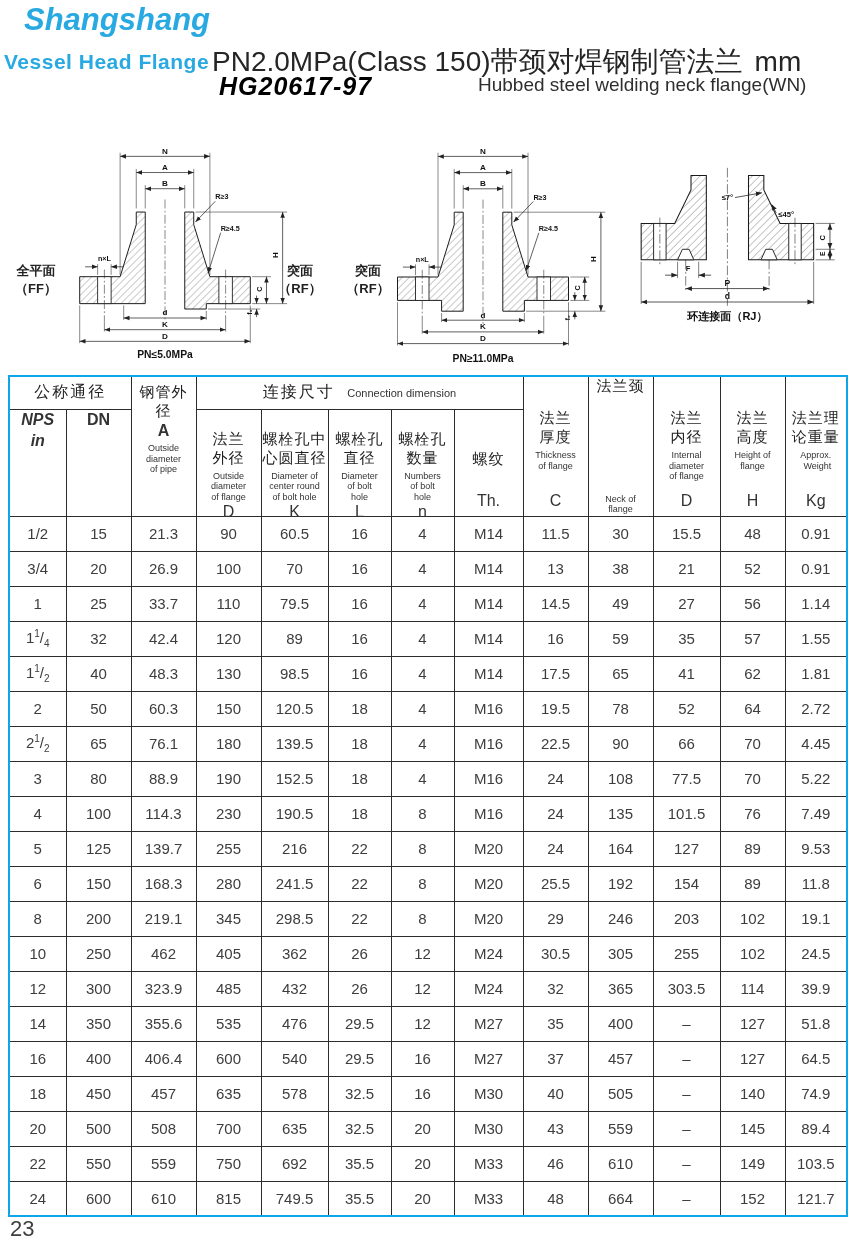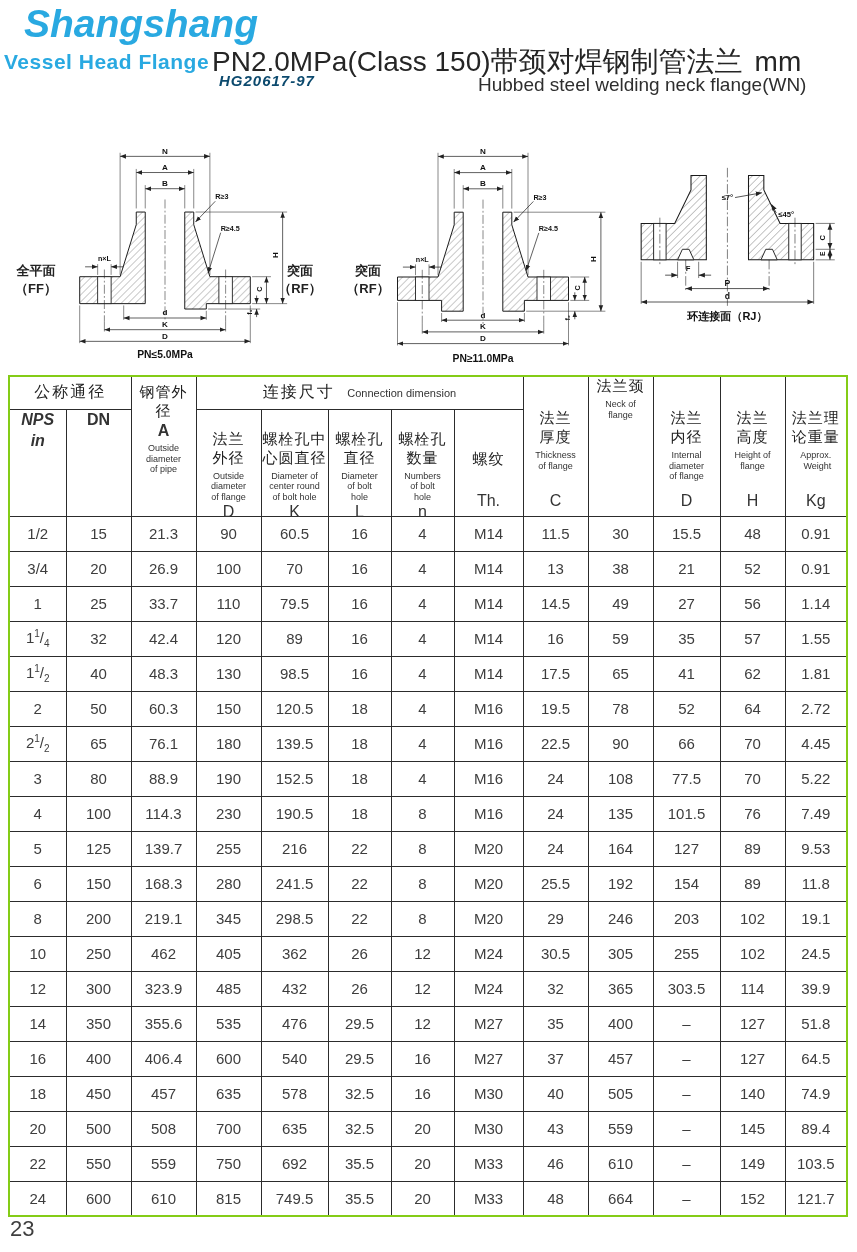--- a/index.html
+++ b/index.html
@@ -4,28 +4,28 @@
 <style>
   * { margin:0; padding:0; box-sizing:border-box; }
   body {
     width:857px; height:1252px; position:relative;
     background:#ffffff; overflow:hidden;
     font-family:"Liberation Sans", sans-serif; color:#2b2b2b;
   }
   .abs { position:absolute; }
 
   
-  .logo-line1 { position:absolute; left:24px; top:2px; font-size:39px; font-style:italic;
+  .logo-line1 { position:absolute; left:24px; top:2px; font-size:31px; font-style:italic;
     font-weight:800; color:#29a9e1; letter-spacing:0px; }
   .logo-line2 { position:absolute; left:4px; top:50px; font-size:21px; font-weight:600;
     color:#29a9e1; letter-spacing:0.5px; }
   .title-cn { position:absolute; left:212px; top:43px; font-size:28px; font-weight:500; color:#252525; }
   .title-unit { margin-left:12px; }
-  .standard { position:absolute; left:219px; top:72px; font-size:15px; font-weight:800;
-    font-style:italic; color:#0c4a6e; letter-spacing:1px; }
+  .standard { position:absolute; left:219px; top:72px; font-size:25px; font-weight:800;
+    font-style:italic; color:#000000; letter-spacing:1px; }
   .title-en { position:absolute; left:478px; top:74px; font-size:19px; color:#2e2e2e; }
 
   
   .drawings { position:absolute; left:0; top:140px; width:857px; height:235px; }
   svg text { font:700 9px "Liberation Sans", sans-serif; fill:#111; }
   svg text.cap { font-size:11.5px; }
   svg text.sm { font-size:8px; }
   svg text.xs { font-size:7px; }
   .outl { fill:url(#hatch); stroke:#1a1a1a; stroke-width:1.1; stroke-linejoin:miter; }
   .dim  { stroke:#222; stroke-width:0.8; fill:none; }
@@ -35,34 +35,34 @@
   .notch{ fill:#fff; stroke:#222; stroke-width:1; }
   .face-label { position:absolute; font-size:13px; font-weight:700; color:#222;
     text-align:center; white-space:pre-line; line-height:1.35; }
   .rj-notes { position:absolute; left:600px; top:189px; width:257px; text-align:center; color:#1d1d1d; }
   .rj-note-cn { font-size:9.5px; font-weight:700; margin-bottom:2px; }
   .rj-note-en { font-size:8.8px; font-weight:700; }
 
   
   .table-wrap { position:absolute; left:8px; top:375px; }
   table.spec { border-collapse:collapse; table-layout:fixed; width:833px;
-    border:2px solid #84cc16; }
+    border:2px solid #0ea5e9; }
   table.spec th, table.spec td { border:1px solid #2c2c2c; text-align:center;
     vertical-align:middle; color:#3d3d3d; }
   tr.group-row { height:33px; }
   tr.sub-row  { height:107px; }
   tbody tr { height:35px;padding-left:12px; }
   tbody td { font-size:15px; }
   .gh-cn { font-size:16px; font-weight:500; color:#222; letter-spacing:2px; }
   .gh-en { font-size:11px; font-weight:400; color:#333; margin-left:8px; letter-spacing:0; }
   .hc { display:flex; flex-direction:column; align-items:center; width:100%;
     padding:6px 1px 5px; }
   .hc-tall { height:138px; }
   .hc-sub  { height:105px; }
-  .hc-center { justify-content:flex-start; padding-top:0; padding-bottom:0; }
+  .hc-center { justify-content:space-between; padding-top:0; padding-bottom:0; }
   .cn { font-size:15px; font-weight:500; color:#222; white-space:pre-line; line-height:1.25; letter-spacing:1px;}
   .en { font-size:9px; font-weight:400; color:#333; white-space:pre-line; line-height:1.2; margin-top:3px; }
   .sym { margin-top:auto; font-size:16px; font-weight:400; color:#333; }
   .sym-a { font-size:16px; color:#333; margin-top:1px; }
   .nps { font-size:16px; color:#333; white-space:pre-line; line-height:1.3; }
   .mt14 { margin-top:14px; } .mt26 { margin-top:26px; } .mt34 { margin-top:34px; }
   tbody td sup { font-size:10px; } tbody td sub { font-size:10px; }
   .page-number { position:absolute; left:10px; top:1216px; font-size:22px; color:#3f3f3f; }
 </style>
 </head>

